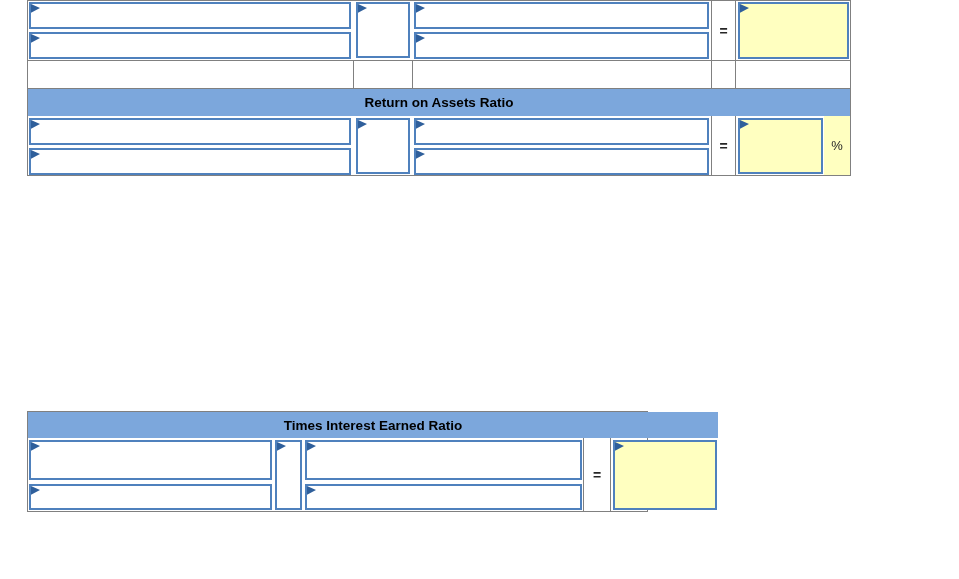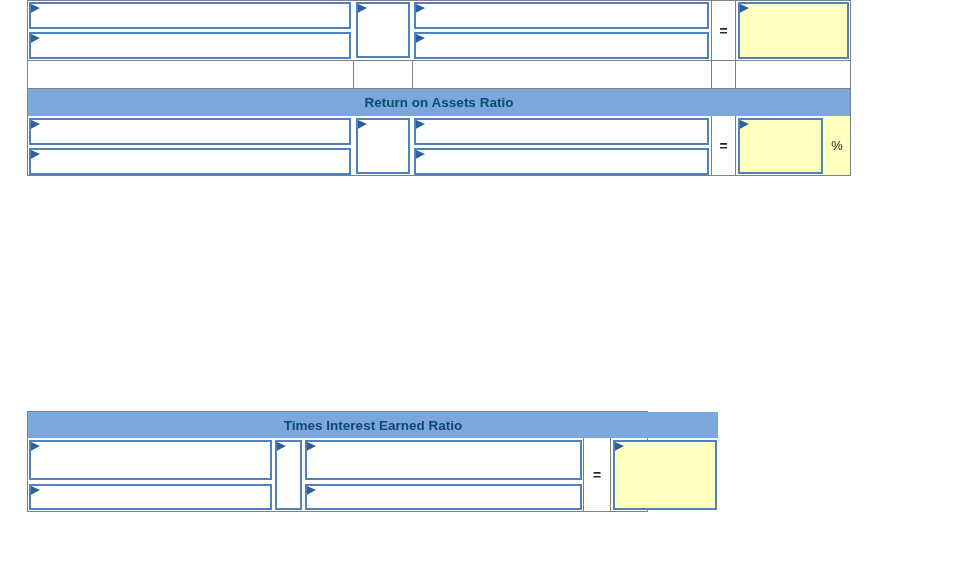--- a/index.html
+++ b/index.html
@@ -52,21 +52,21 @@
   }
 
   .table-header {
     position: absolute;
     background: #7CA7DC;
     display: flex;
     align-items: center;
     justify-content: center;
     font-weight: bold;
     font-size: 13.5px;
-    color: #0c4a6e;
+    color: #000000;
   }
 
   .equals-cell {
     position: absolute;
     border-left: 1px solid #808080;
     border-right: 1px solid #808080;
     display: flex;
     align-items: center;
     justify-content: center;
     font-weight: bold;

